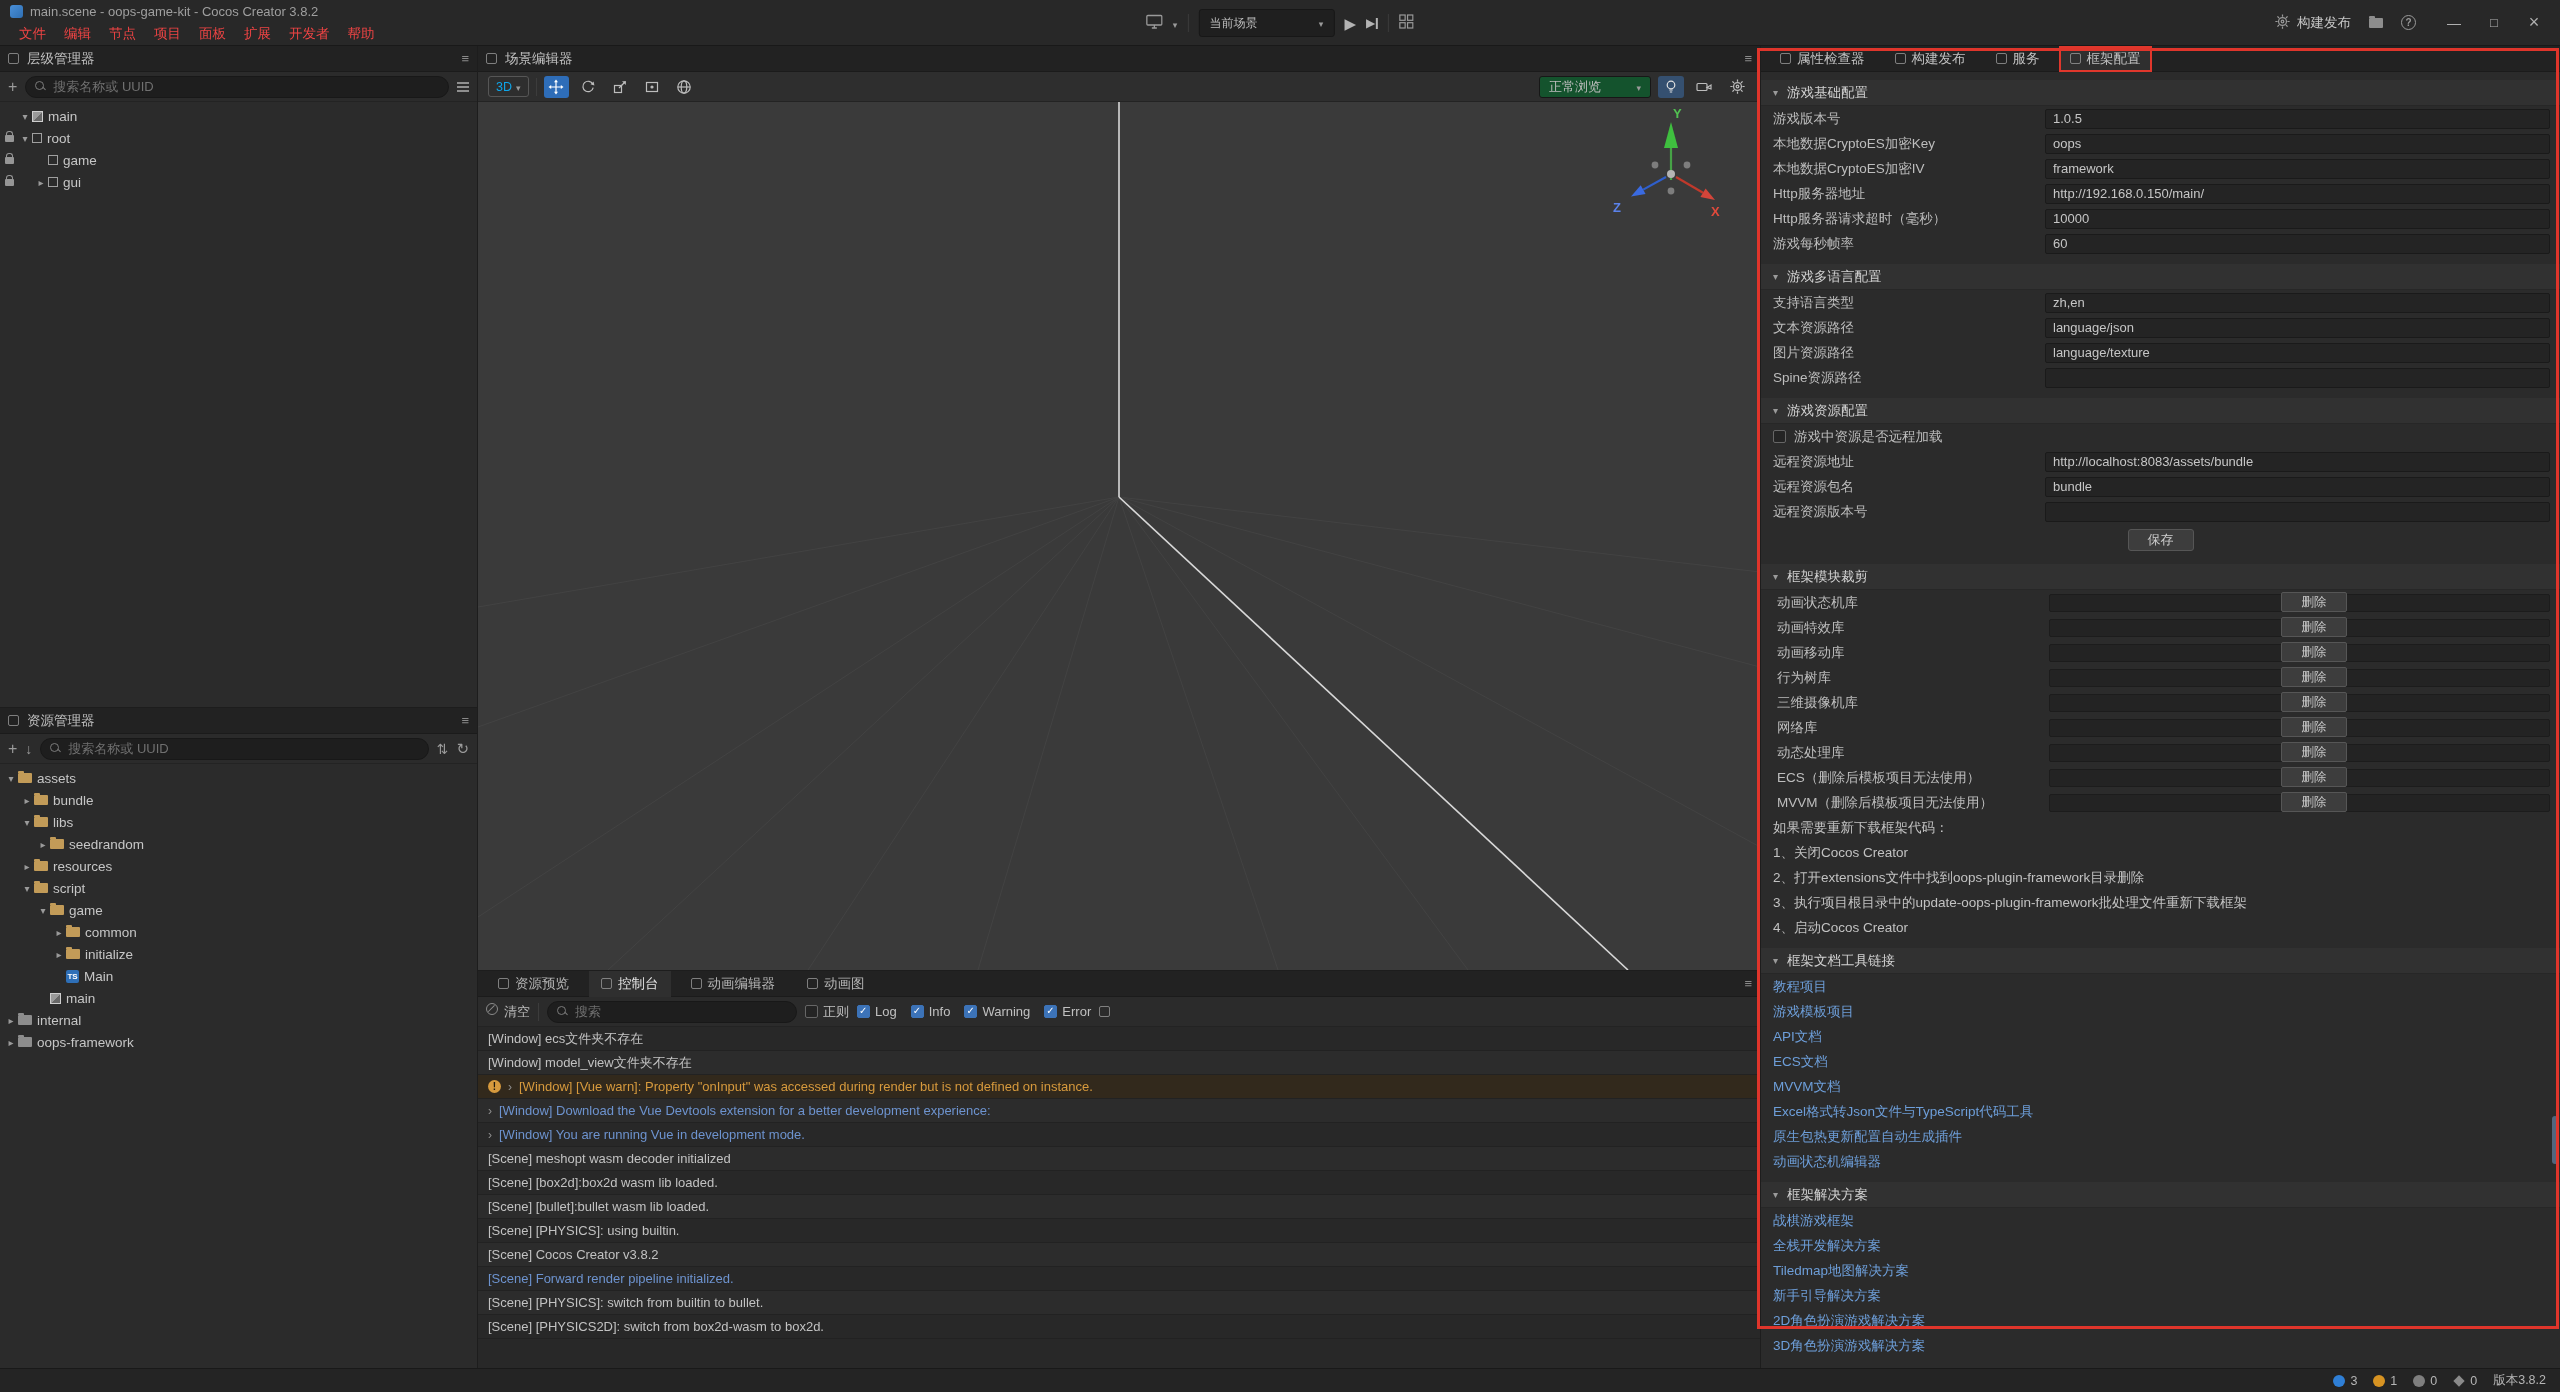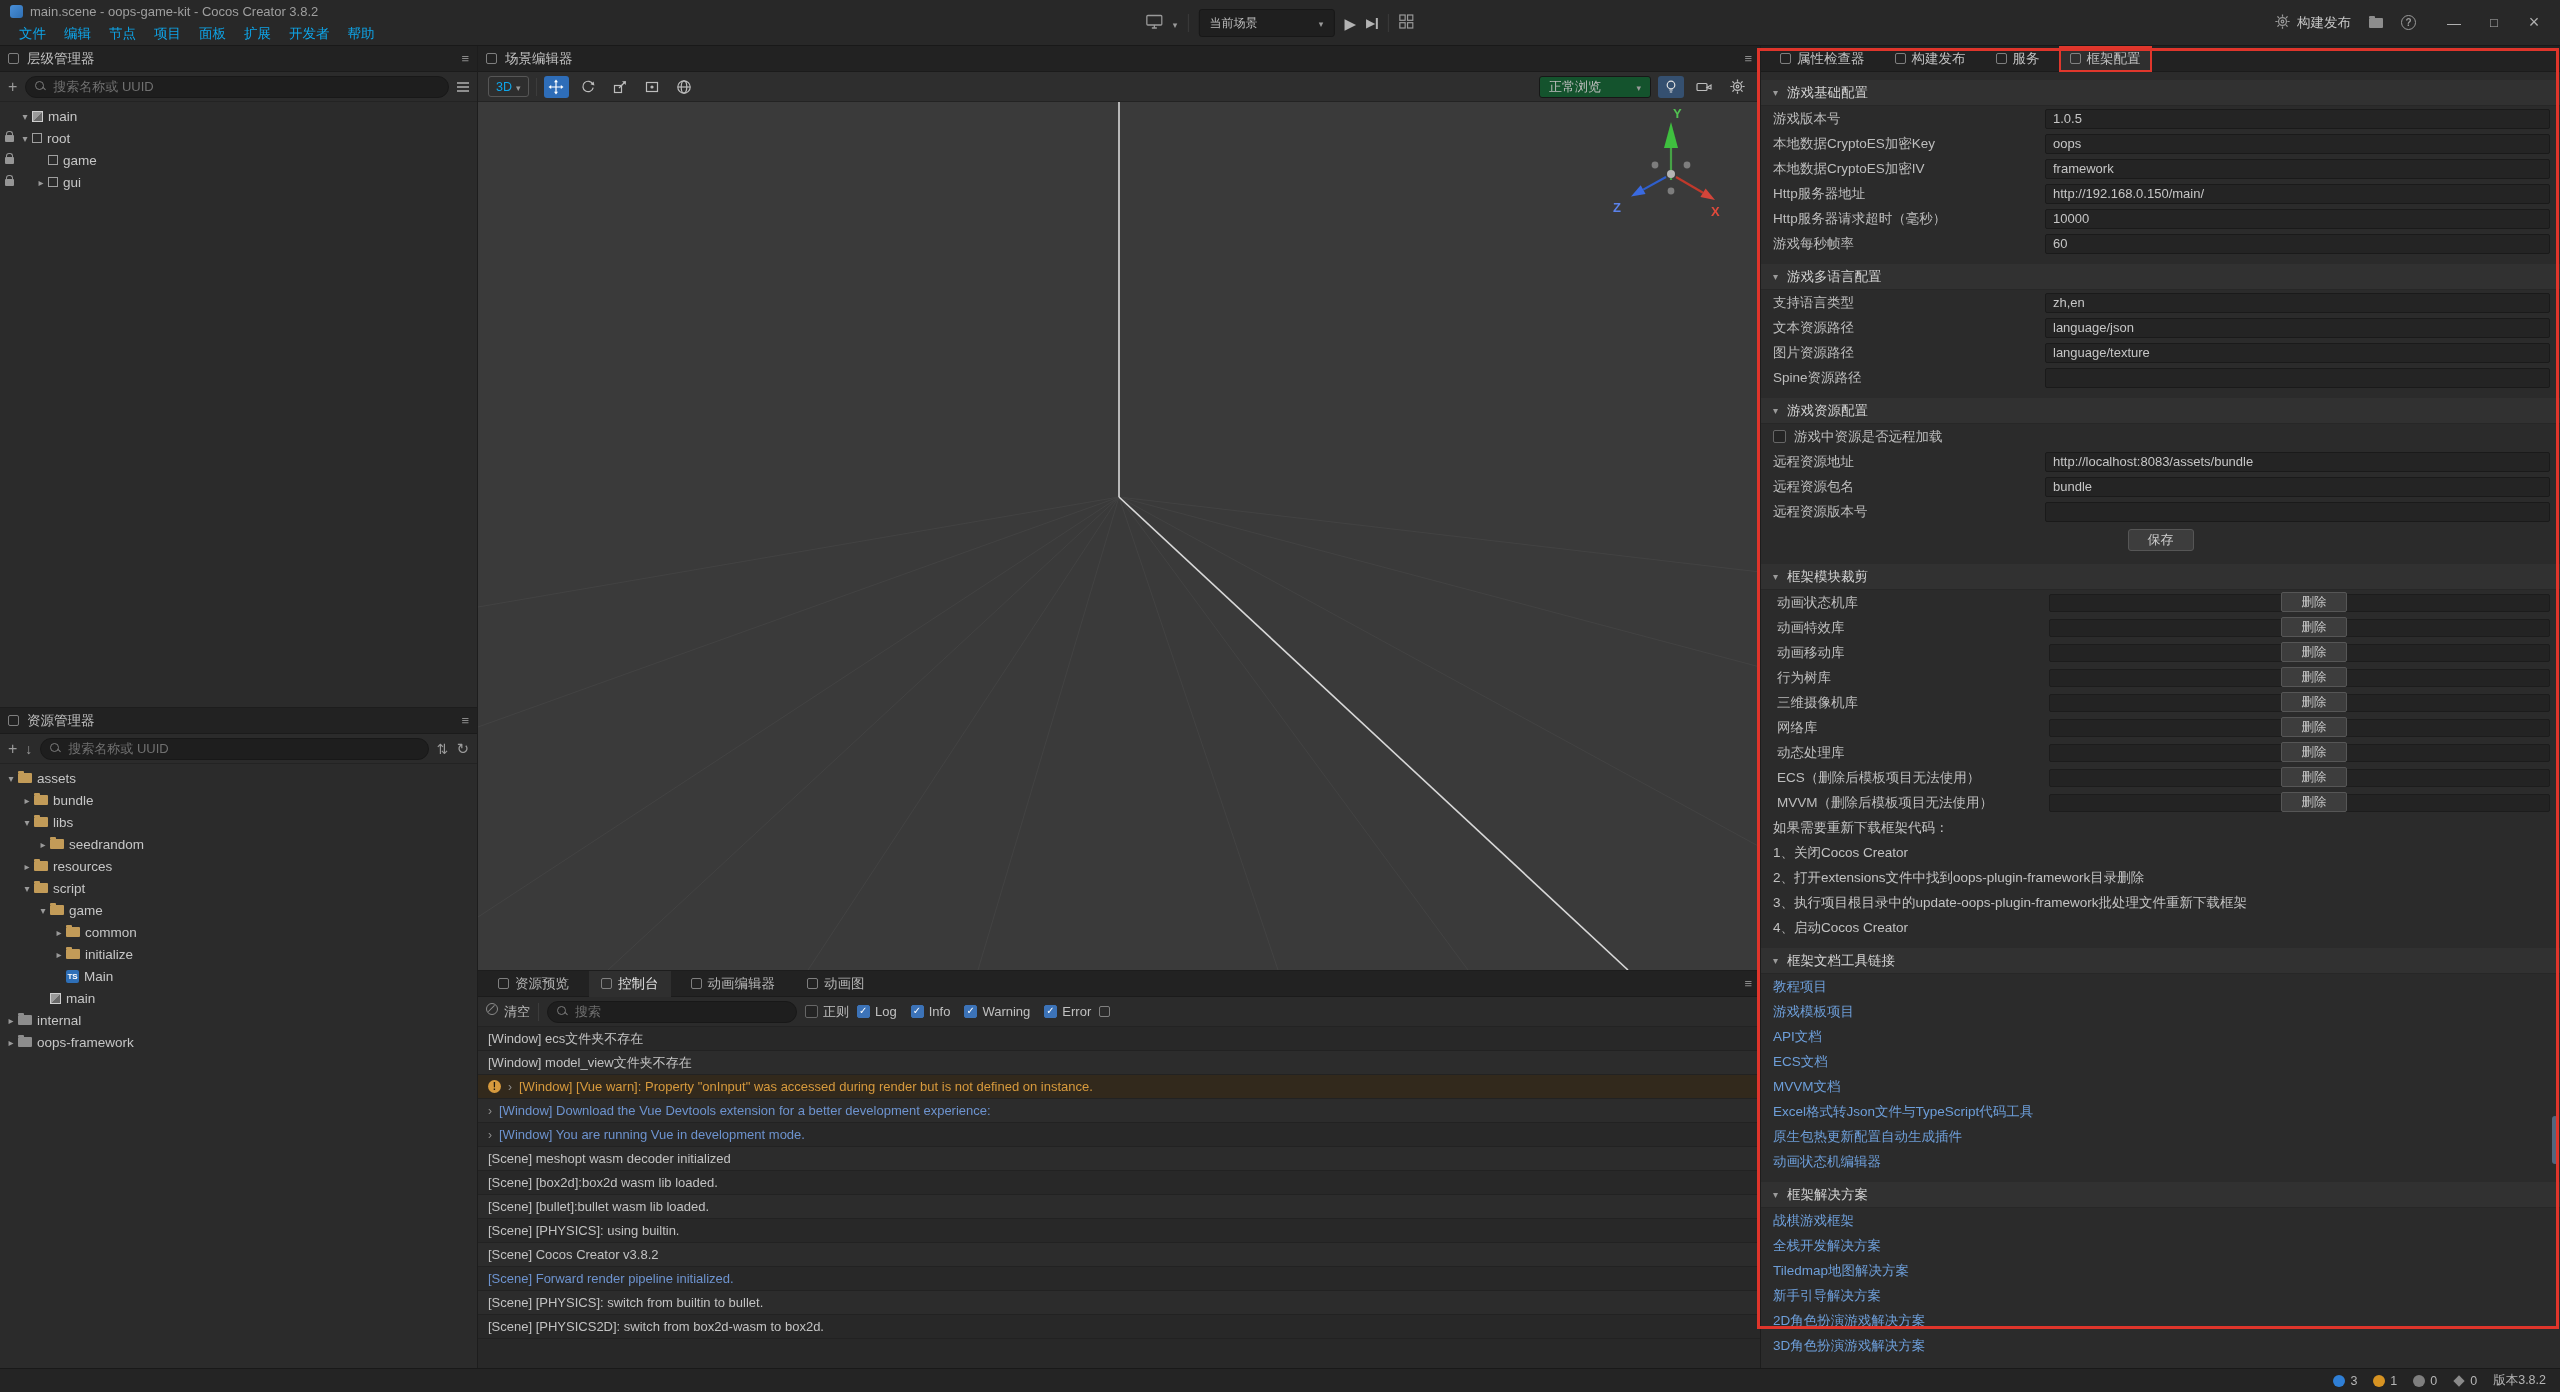--- a/index.html
+++ b/index.html
@@ -6,21 +6,21 @@
 html,body{width:2560px;height:1392px;background:#1d1d1d;overflow:hidden}
 body{font-family:"Liberation Sans","DejaVu Sans",sans-serif}
 #app{position:relative;width:2560px;height:1392px;background:#1d1d1d;color:#c8c8c8;font-size:14px}
 
 
 #titlebar{position:absolute;left:0;top:0;width:2560px;height:46px;background:#282828;border-bottom:1px solid #191919;display:flex;align-items:center}
 .tb-left{display:flex;flex-direction:column;justify-content:center;height:100%;padding-left:10px;min-width:620px}
 .title-row{display:flex;align-items:center;gap:7px;height:23px;font-size:13px;color:#9f9f9f}
 .app-icon{width:13px;height:13px;border-radius:3px;background:linear-gradient(135deg,#4a90d9,#2f6fb3)}
 .menu-row{display:flex;align-items:center;height:23px}
-.menu-item{padding:0 9px;font-size:13.5px;color:#0ea5e9;cursor:default}
+.menu-item{padding:0 9px;font-size:13.5px;color:#ef4444;cursor:default}
 .tb-center{position:absolute;left:50%;top:0;height:46px;transform:translateX(-50%);display:flex;align-items:center;gap:10px}
 .v-sep{width:1px;height:18px;background:#3c3c3c;flex:none}
 .scene-dropdown{width:136px;height:28px;background:#1f1f1f;border:1px solid #171717;border-radius:3px;display:flex;align-items:center;justify-content:space-between;padding:0 10px;font-size:12px;color:#bdbdbd}
 .tb-right{margin-left:auto;display:flex;align-items:center;gap:18px;padding-right:6px;height:100%}
 .build-btn{display:flex;align-items:center;gap:7px;font-size:13.5px;color:#c6c6c6}
 .win-controls{display:flex;align-items:center}
 .win-btn{width:40px;height:46px;display:flex;align-items:center;justify-content:center;color:#b0b0b0;font-size:14px}
 .win-min::after{content:"—"} .win-max::after{content:"□";font-size:13px} .win-close::after{content:"×";font-size:18px}
 .help-icon{width:15px;height:15px;border:1.4px solid #9a9a9a;border-radius:50%;color:#9a9a9a;font-size:10px;display:flex;align-items:center;justify-content:center;font-weight:bold}
 .help-icon::after{content:"?"}

